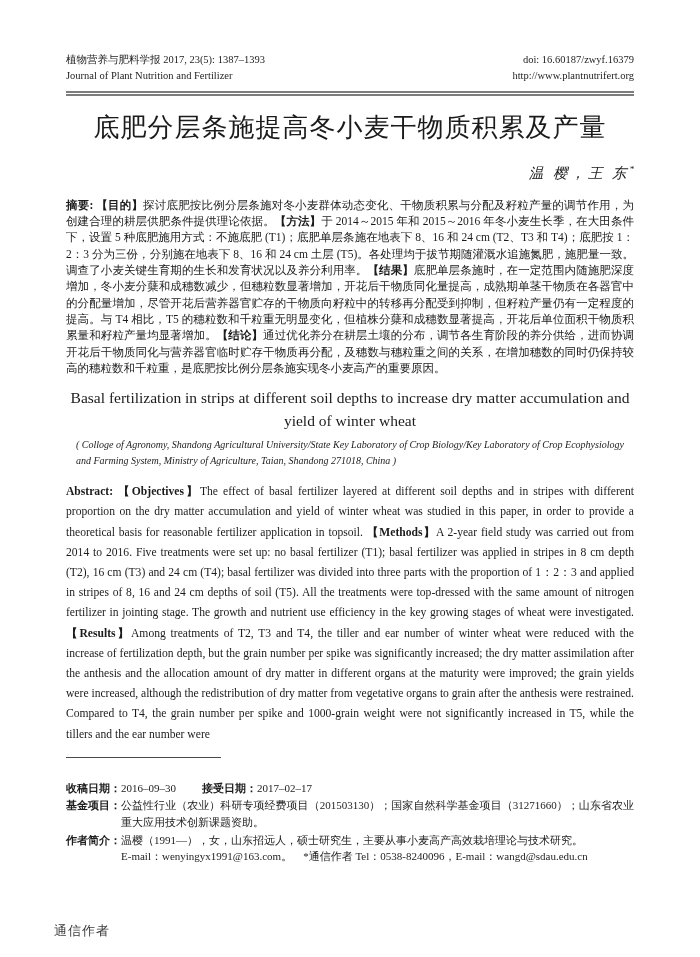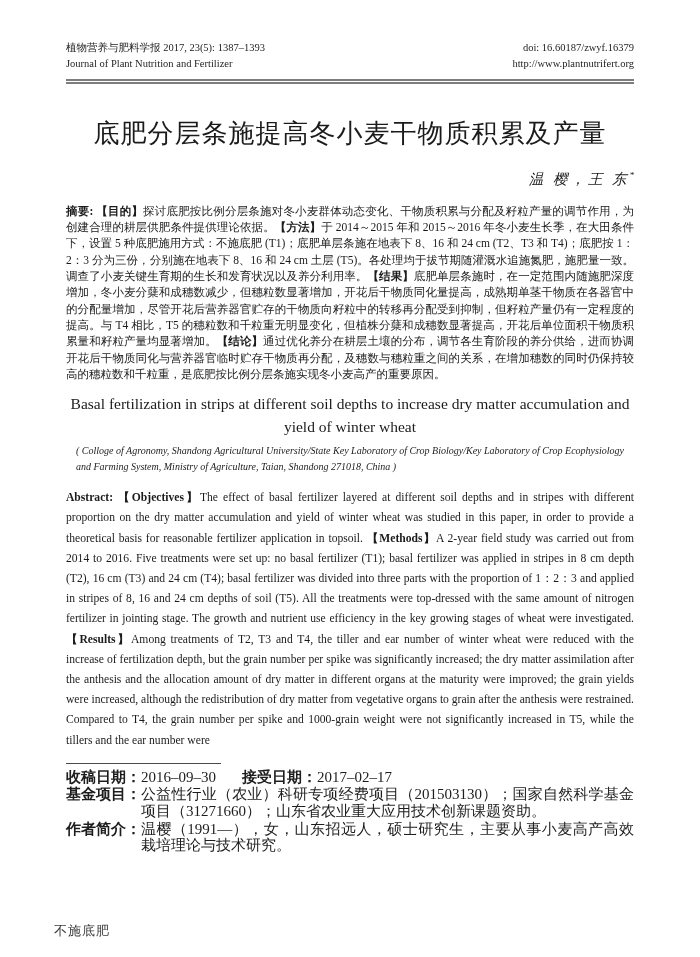--- a/index.html
+++ b/index.html
@@ -5,35 +5,35 @@
   * { margin: 0; padding: 0; box-sizing: border-box; }
   html, body { background: #ffffff; }
   body {
     width: 700px; height: 957px;
     font-family: "Liberation Serif", "DejaVu Serif", serif;
     color: #1b1b1b;
   }
   .page {
     position: relative;
     width: 700px; height: 957px;
-    padding: 40px 66px 0 66px;
+    padding: 52px 66px 0 66px;
     overflow: hidden;
     background: #ffffff;
   }
   
   .header { display: flex; justify-content: space-between; font-size: 10.5px; line-height: 16px; color: #1d1d1d; }
   .header-right { text-align: right; }
   .double-rule {
     margin-top: 7px; height: 5px;
     border-top: 2px solid #7d7d7d;
     border-bottom: 2px solid #7d7d7d;
   }
   
   .cn-title {
-    margin-top: 33px; text-align: center;
+    margin-top: 15px; text-align: center;
     font-size: 26px; font-weight: 500; letter-spacing: 1px; line-height: 34px;
   }
   .cn-authors {
     margin-top: 15px; text-align: right;
     font-size: 14.5px; font-style: italic; letter-spacing: 3px; line-height: 18px;
   }
   .cn-authors sup { font-size: 9px; letter-spacing: 0; }
   .cn-affiliation { margin-top: 5px; text-align: center; font-size: 10.3px; line-height: 15px; color: #222; }
   
   .cn-abstract { margin-top: 15px; font-size: 11.5px; line-height: 16.3px; text-align: justify; }
@@ -46,21 +46,21 @@
   }
   .en-authors { margin-top: 13px; text-align: center; font-size: 11px; line-height: 15px; }
   .en-authors sup { font-size: 8px; }
   .en-affiliation {
     margin-top: 5px; font-style: italic;
     font-size: 10px; line-height: 16px; padding: 0 10px;
   }
   .en-abstract { margin-top: 13px; font-size: 11.6px; line-height: 20.2px; text-align: justify; }
   
   .foot-rule { margin-top: 12px; width: 155px; border-top: 1.2px solid #4a4a4a; }
-  .footnotes { margin-top: 5px; font-size: 15px; line-height: 16.6px; color: #1d1d1d; }
+  .footnotes { margin-top: 22px; font-size: 11px; line-height: 16.6px; color: #1d1d1d; }
   .note { margin-top: 1px; }
   .note.hang { display: flex; }
   .note .label { flex: none; white-space: nowrap; }
   .note-text { flex: 1; text-align: justify; }
   .accepted-pair { margin-left: 26px; }
   
   .watermark {
     position: absolute; left: 54px; top: 922px;
     font-size: 13px; color: #3c3c3c; letter-spacing: 1px;
     font-family: "DejaVu Sans", "Liberation Sans", sans-serif;
@@ -105,19 +105,20 @@
       <span class="b">收稿日期：</span><span>2016–09–30</span><span class="accepted-pair b">接受日期：</span><span>2017–02–17</span>
     </div>
     <div class="note hang">
       <span class="b label">基金项目：</span>
       <div class="note-text">公益性行业（农业）科研专项经费项目（201503130）；国家自然科学基金项目（31271660）；山东省农业重大应用技术创新课题资助。</div>
     </div>
     <div class="note hang">
       <span class="b label">作者简介：</span>
       <div class="note-text">
         <div>温樱（1991—），女，山东招远人，硕士研究生，主要从事小麦高产高效栽培理论与技术研究。</div>
+        <div>E-mail：wenyingyx1991@163.com。　*通信作者 Tel：0538-8240096，E-mail：wangd@sdau.edu.cn</div>
       </div>
     </div>
   </div>
 
-  <div class="watermark">不施底肥</div>
+  <div class="watermark">通信作者</div>
 
 </div>
 
 </body></html>

